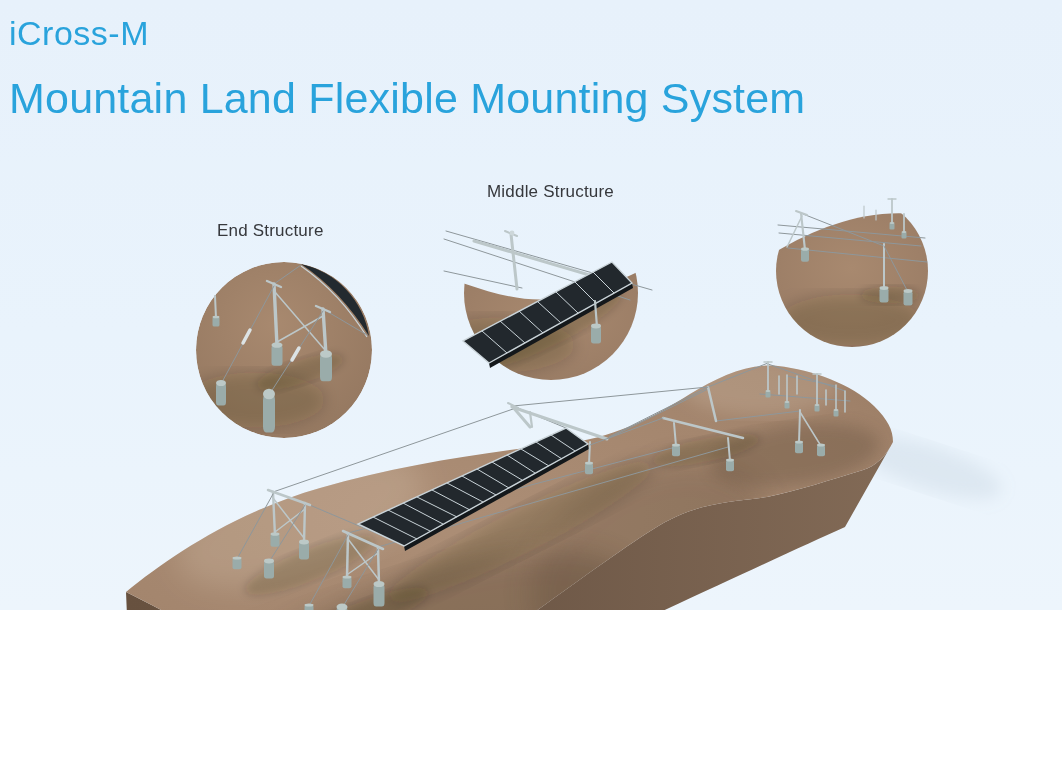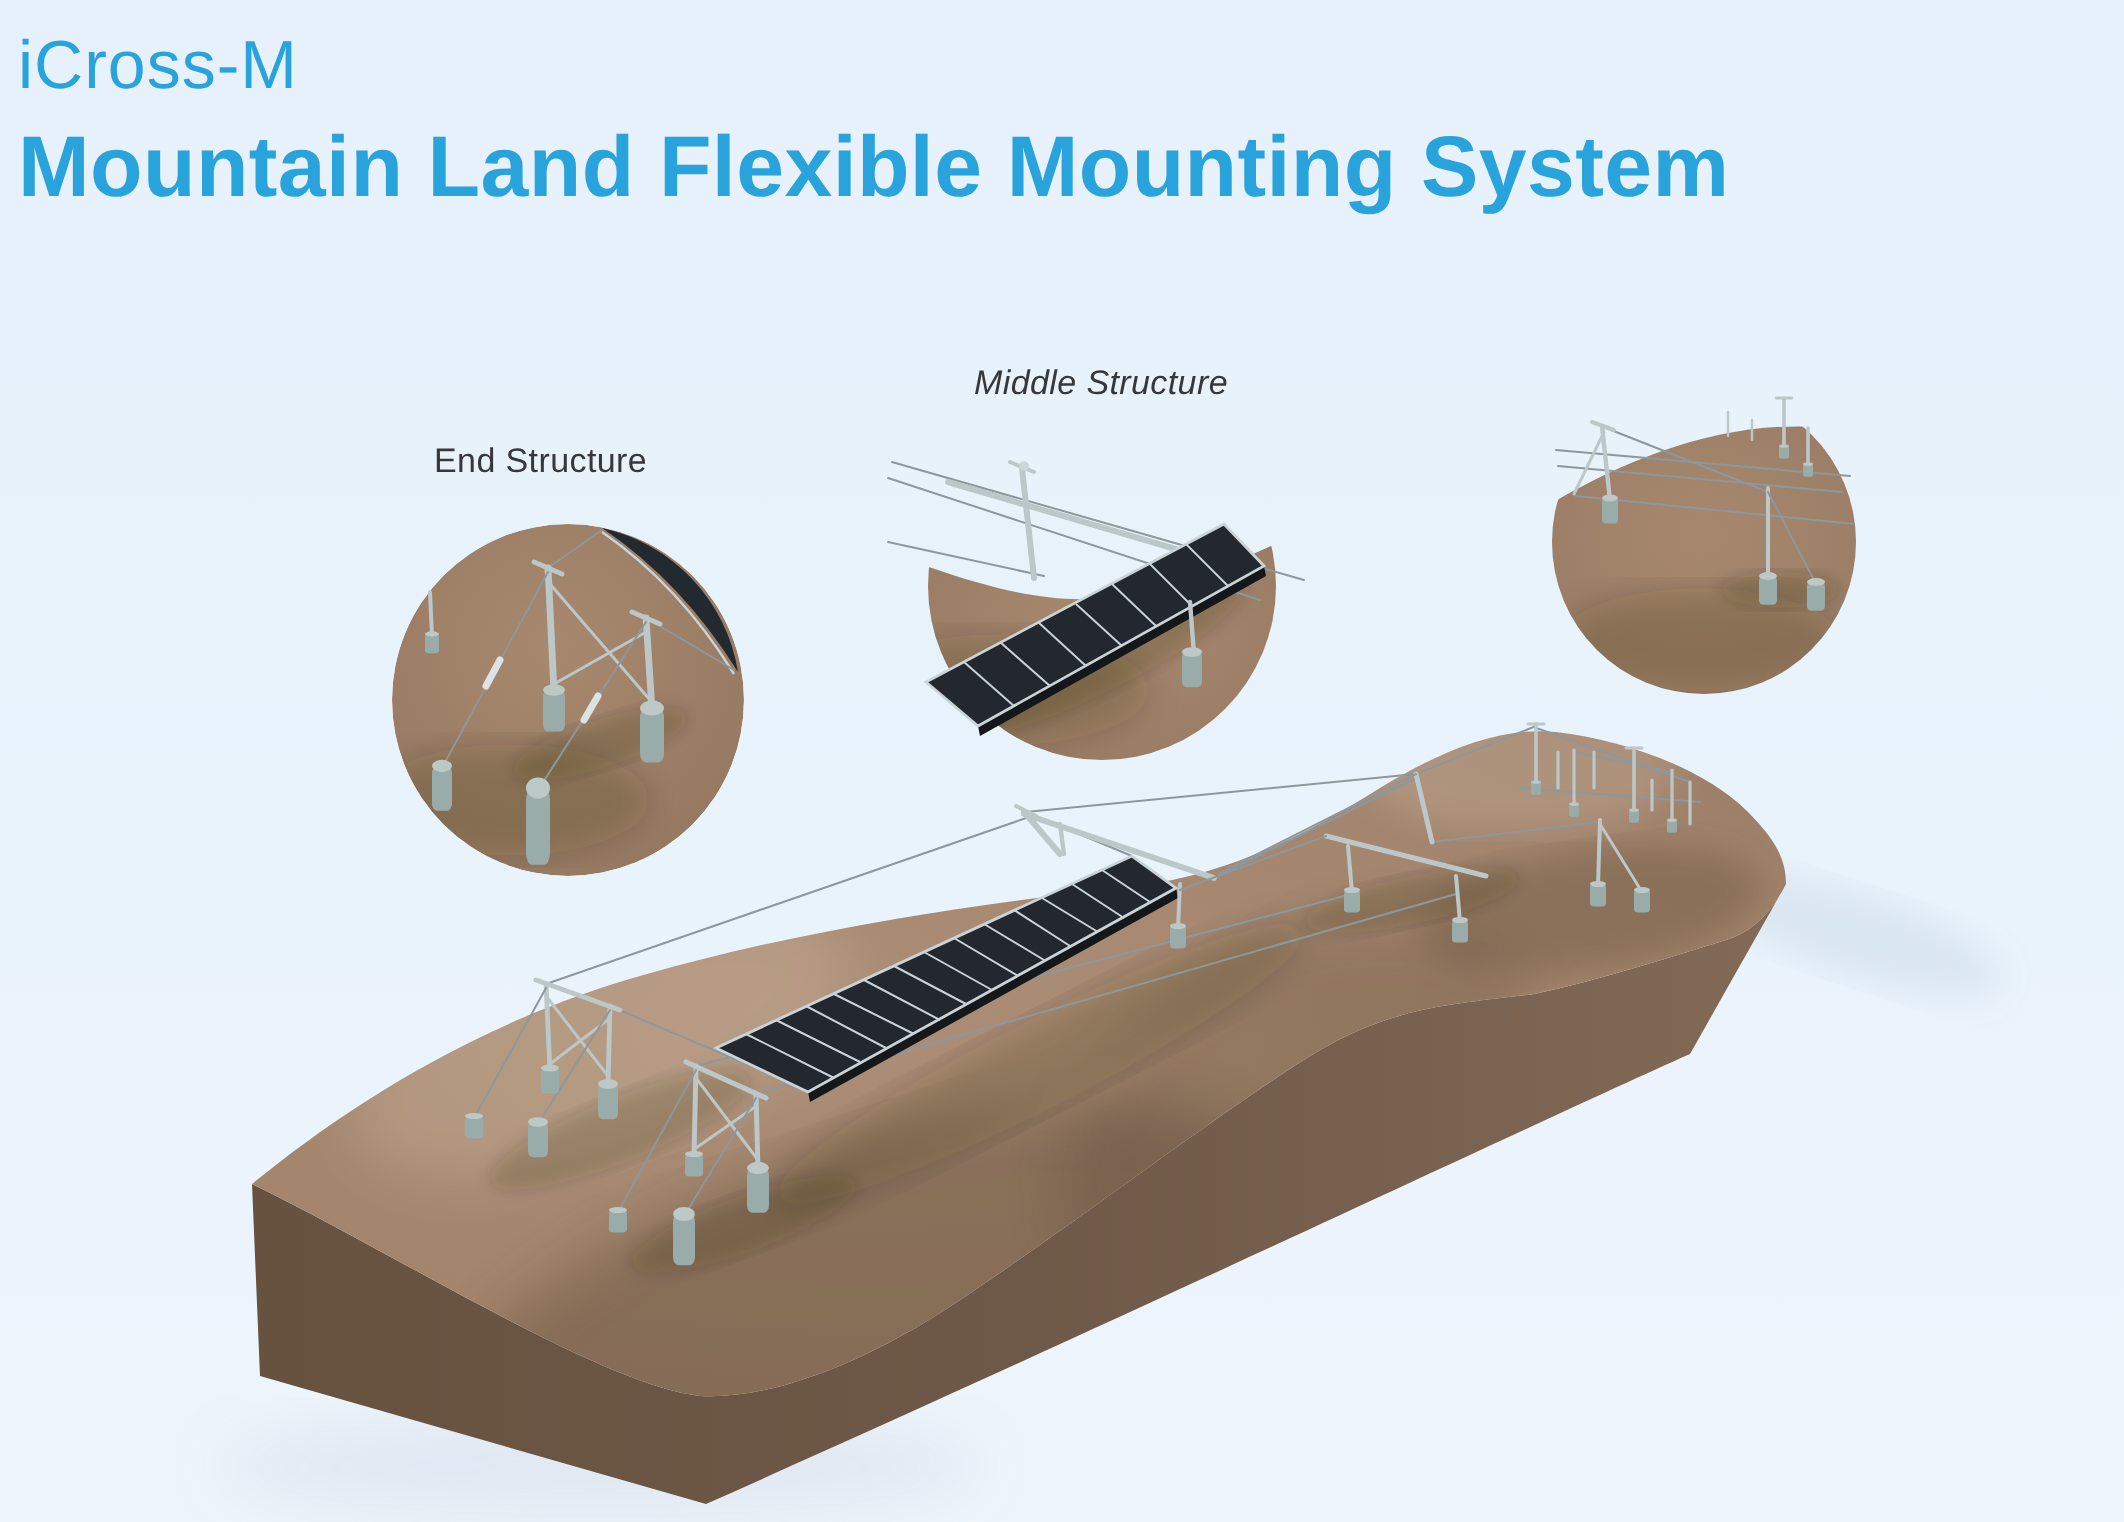--- a/index.html
+++ b/index.html
@@ -1,28 +1,28 @@
 <!DOCTYPE html>
 <html style="--title_blue: #29A3DC; --label_text: #36383C; --terrain_top: #A3846C; --terrain_top_light: #AC8E76; --terrain_front: #6A5444; --terrain_right: #826A56; --circle_ground: #A5866E; --steel: #BCC7C9; --footing: #9AACAA; --panel_dark: #22282D; --panel_frame: #C9D3D8; --cable: #8E979B; --background: #E9F3FB;"><head>
 <meta charset="utf-8">
 <style>
   html,body{margin:0;padding:0;}
   .stage{
     position:relative;
-    width:1062px;height:761px;
+    width:1062px;height:610px;
     overflow:hidden;
     background:linear-gradient(180deg,#E7F1FB 0%,#E9F3FC 55%,#EDF5FC 100%);
     font-family:"Liberation Sans", sans-serif;
   }
   .hdr{position:absolute;left:9px;top:12px;color:var(--title_blue);}
   .hdr .product{font-size:34px;font-weight:500;letter-spacing:0.5px;line-height:1.25;}
-  .hdr .title{font-size:43px;font-weight:700;letter-spacing:0.2px;line-height:1.1;margin-top:6px;}
+  .hdr .title{font-size:43px;font-weight:400;letter-spacing:0.2px;line-height:1.1;margin-top:20px;}
   .lbl{position:absolute;color:var(--label_text);font-size:17px;font-weight:400;letter-spacing:0.2px;white-space:nowrap;}
   .lbl-wind{top:133px;right:11px;}
-  .lbl-middle{top:182px;left:487px;font-style:italic;}
+  .lbl-middle{top:182px;left:487px;}
   .lbl-end{top:221px;left:217px;}
   svg{position:absolute;left:0;top:0;}
   .cable{stroke:var(--cable);fill:none;stroke-width:1;stroke-linecap:round;}
   .steel{stroke:var(--steel);fill:none;stroke-linecap:round;}
   .brace{stroke:var(--steel);fill:none;stroke-width:1.5;stroke-linecap:round;}
   .turn{stroke:#DCE3E5;fill:none;stroke-width:3.5;stroke-linecap:round;}
   .panelface{fill:var(--panel_dark);stroke:var(--panel_frame);stroke-width:1.4;}
   .slat{stroke:var(--panel_frame);stroke-width:1;}
   #foot rect{fill:var(--footing);}
   #foot ellipse{fill:#BCC9C7;}

